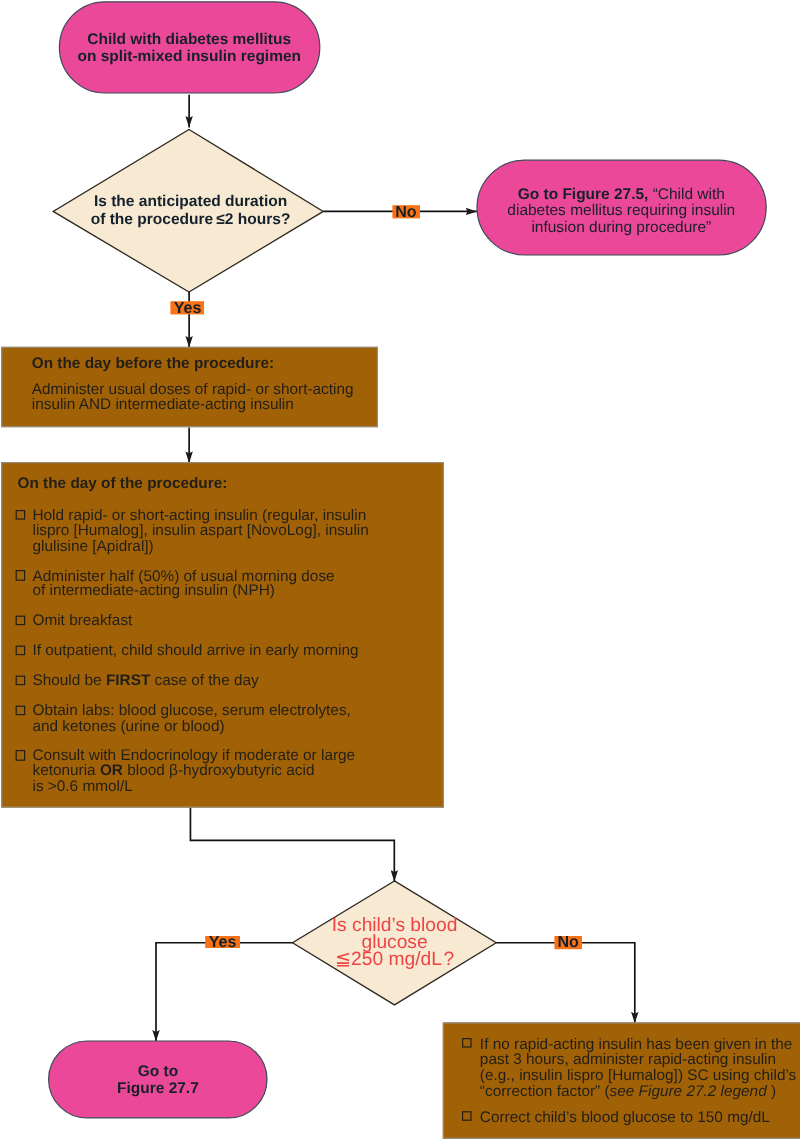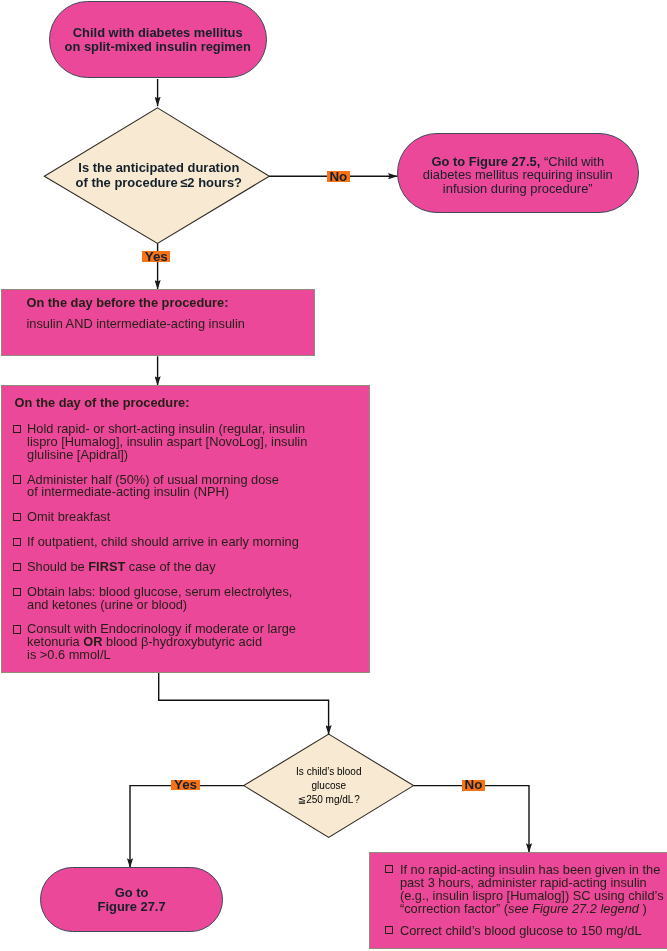--- a/index.html
+++ b/index.html
@@ -7,21 +7,21 @@
        font-family:"Liberation Sans","DejaVu Sans",sans-serif;
        -webkit-font-smoothing:antialiased;}
   #root{position:relative;width:667px;height:951px;overflow:hidden;}
   .node{position:absolute;box-sizing:border-box;}
 
   .capsule{background:#ec4899;border:1.1px solid #3c4a58;border-radius:999px;
            display:flex;align-items:center;justify-content:center;text-align:center;}
   .capsule .txt{color:#16202a;font-size:12.9px;line-height:13.2px;}
   .capsule .b{font-weight:bold;}
 
-  .box{background:#ec4899;border:1.2px solid #938a78;box-sizing:border-box;}
+  .box{background:#a16207;border:1.2px solid #938a78;box-sizing:border-box;}
   .box .title{font-weight:bold;font-size:12.8px;line-height:12.9px;color:#231f17;}
   .box .body{font-size:12.8px;color:#231f17;line-height:13.1px;}
 
   svg.lines{position:absolute;left:0;top:0;width:667px;height:951px;overflow:visible;}
 
   .edgelabel{position:absolute;font-size:13.4px;font-weight:bold;color:#14202b;
              white-space:nowrap;line-height:9.6px;background:#f97316;padding:0.6px 2.6px;}
 
   ul.bullets{list-style:none;margin:0;padding:0;}
   ul.bullets li{position:relative;padding-left:15.4px;font-size:12.8px;line-height:12.9px;
@@ -88,20 +88,21 @@
   </div>
 
   <div class="edgelabel" style="left:326.8px;top:171.2px;">No</div>
   <div class="edgelabel" style="left:142.1px;top:251.2px;">Yes</div>
   <div class="edgelabel" style="left:171.4px;top:779.7px;">Yes</div>
   <div class="edgelabel" style="left:461.9px;top:779.8px;">No</div>
 
   <div class="node box" style="left:0.7px;top:289px;width:314.6px;height:67.3px;">
     <div class="title" style="margin:7.2px 0 0 24.8px;">On the day before the procedure:</div>
     <div class="body" style="margin:6.6px 20px 0 24.8px;">
+      <div>Administer usual doses of rapid- or short-acting</div>
       <div>insulin AND intermediate-acting insulin</div>
     </div>
   </div>
 
   <div class="node box" style="left:0.7px;top:385.2px;width:369px;height:287.8px;">
     <div class="title" style="margin:10.7px 0 0 12.9px;">On the day of the procedure:</div>
     <ul class="bullets dayof" style="margin:13.2px 13px 0 11.2px;">
         <li>
           <span class="sq"></span>
           <div><span>Hold rapid- or short-acting insulin (regular, insulin</span></div>
@@ -133,21 +134,21 @@
         <li>
           <span class="sq"></span>
           <div><span>Consult with Endocrinology if moderate or large</span></div>
           <div><span>ketonuria </span><span class="bd">OR</span><span> blood β-hydroxybutyric acid</span></div>
           <div><span>is &gt;0.6 mmol/L</span></div>
         </li>
       </ul>
   </div>
 
   <div class="node" style="left:243.8px;top:764.5px;width:170px;text-align:center;">
-    <div style="font-size:10px;line-height:14.1px;color:#000000;">
+    <div style="font-size:16px;line-height:14.1px;color:#ef4444;">
       <div>Is child’s blood</div>
       <div>glucose</div>
       <div>≦250 mg/dL ?</div>
     </div>
   </div>
 
   <div class="node capsule" style="left:39.8px;top:867.3px;width:183.6px;height:64.8px;">
     <div class="txt b">
       <div>Go to</div>
       <div>Figure 27.7</div>

